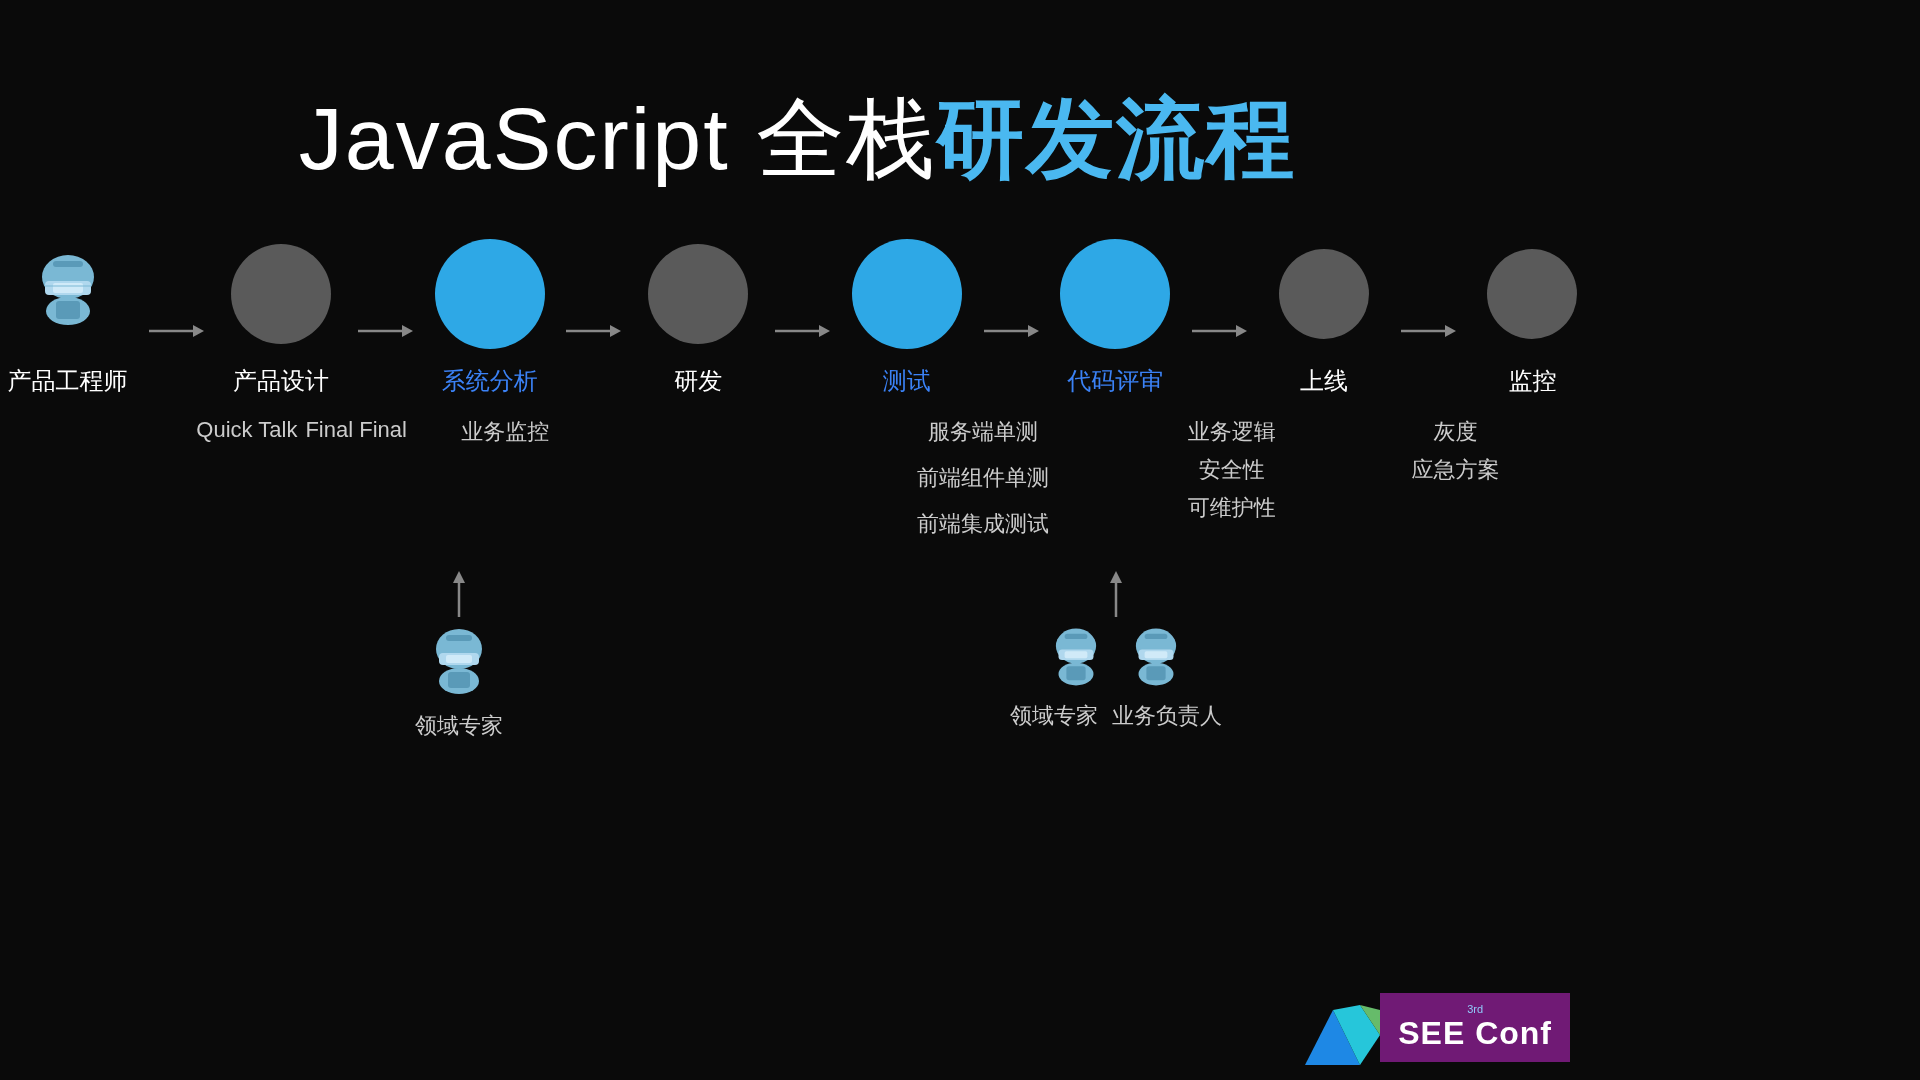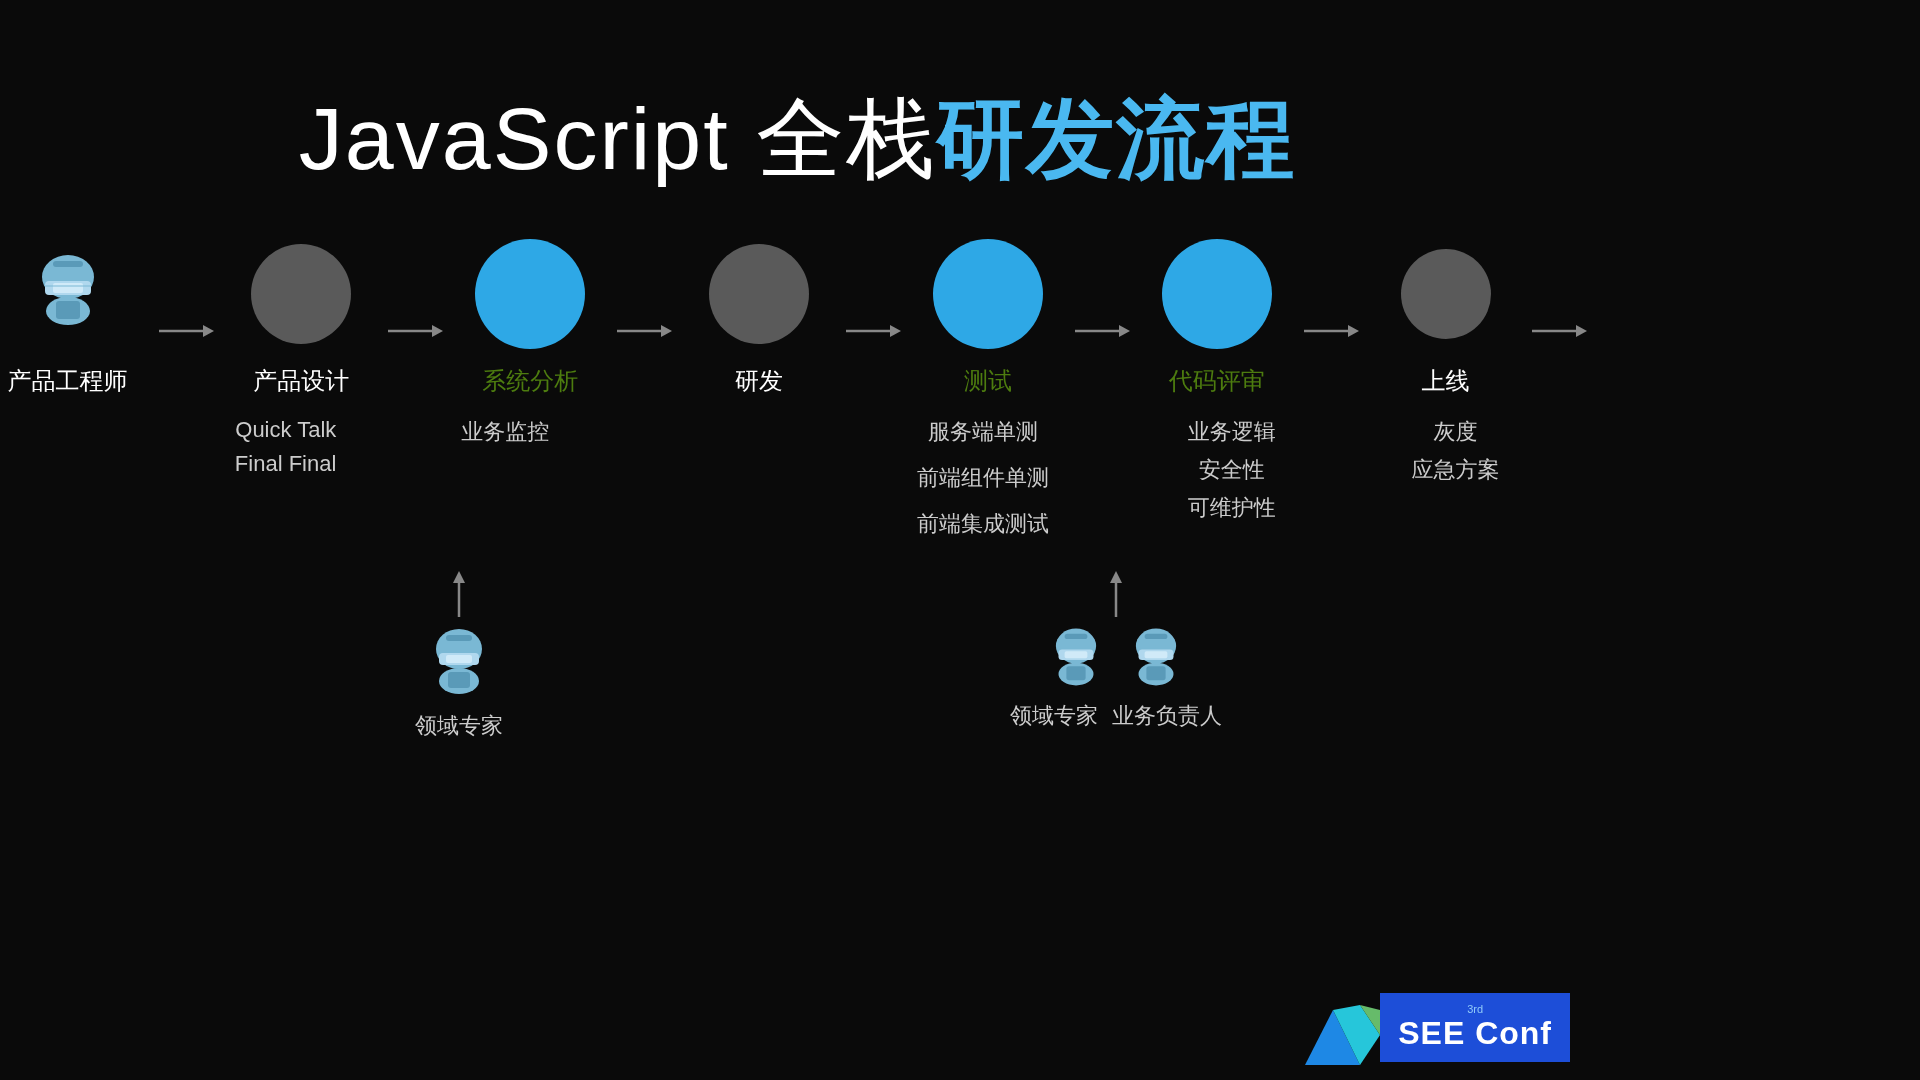--- a/index.html
+++ b/index.html
@@ -81,21 +81,21 @@
 
     .node-label {
       margin-top: 16px;
       font-size: 24px;
       color: #ffffff;
       text-align: center;
       white-space: nowrap;
     }
 
     .node-label-blue {
-      color: #4d7c0f;
+      color: #3b82f6;
     }
 
     .sub-text {
       font-size: 22px;
       color: #cccccc;
       white-space: nowrap;
       text-align: center;
     }
 
     
@@ -241,29 +241,35 @@
       <div class="node-label">上线</div>
     </div>
 
     <div class="connector">
       <svg width="55" height="20" viewBox="0 0 55 20">
           <line x1="0" y1="10" x2="44" y2="10" stroke="#888" stroke-width="2.5"></line>
           <polygon points="44,4 55,10 44,16" fill="#888"></polygon>
         </svg>
     </div>
 
+    <div class="node-unit">
+      <div class="circle-wrapper">
+        <div class="circle circle-gray-small"></div>
+      </div>
+      <div class="node-label">监控</div>
+    </div>
 
   </div>
 
   <div style="display:flex; flex-direction:row; width:1700px; padding:0 60px; margin-top:20px; justify-content:space-between; align-items:flex-start;">
 
     <div style="width:90px;"></div>
     <div style="width:55px;"></div>
 
-    <div style="width:140px; display:flex; flex-direction:column; align-items:flex-end; gap:8px;">
+    <div style="width:140px; display:flex; flex-direction:row; align-items:flex-start; gap:8px;">
       <span class="sub-text">Quick Talk</span>
       <span class="sub-text">Final Final</span>
     </div>
     <div style="width:55px;"></div>
 
     <div style="width:140px; display:flex; flex-direction:column; align-items:center; gap:8px;">
       <span class="sub-text">业务监控</span>
     </div>
     <div style="width:55px;"></div>
 
@@ -370,19 +376,19 @@
   <div style="position:absolute; bottom:15px; right:25px; display:flex; align-items:center; gap:0;">
 
     <svg width="75" height="75" viewBox="0 0 75 75">
 
       <polygon points="0,75 55,75 28,20" fill="#1e88e5"></polygon>
 
       <polygon points="28,20 55,75 75,45 55,15" fill="#26c6da"></polygon>
 
       <polygon points="55,15 75,45 75,20" fill="#66bb6a"></polygon>
     </svg>
-    <div style="background:#1d4ed8; padding:10px 18px; display:flex; flex-direction:column; align-items:center; justify-content:center; min-width:140px;">
+    <div style="background:#701a75; padding:10px 18px; display:flex; flex-direction:column; align-items:center; justify-content:center; min-width:140px;">
       <span style="font-size:11px; color:#90caf9; font-weight:400;">3rd</span>
       <span style="font-size:32px; color:#ffffff; font-weight:700; letter-spacing:1px;">SEE Conf</span>
     </div>
   </div>
 
 </div>
 
 </body></html>

